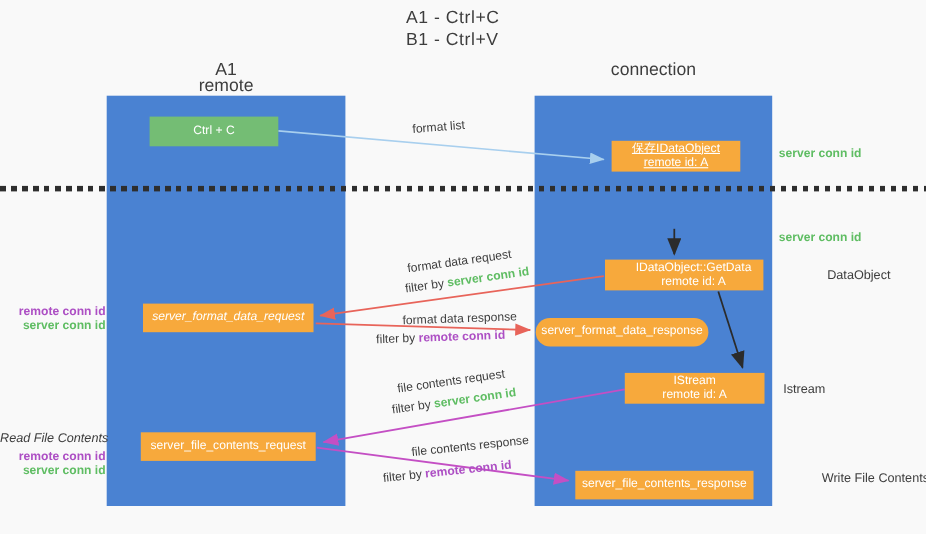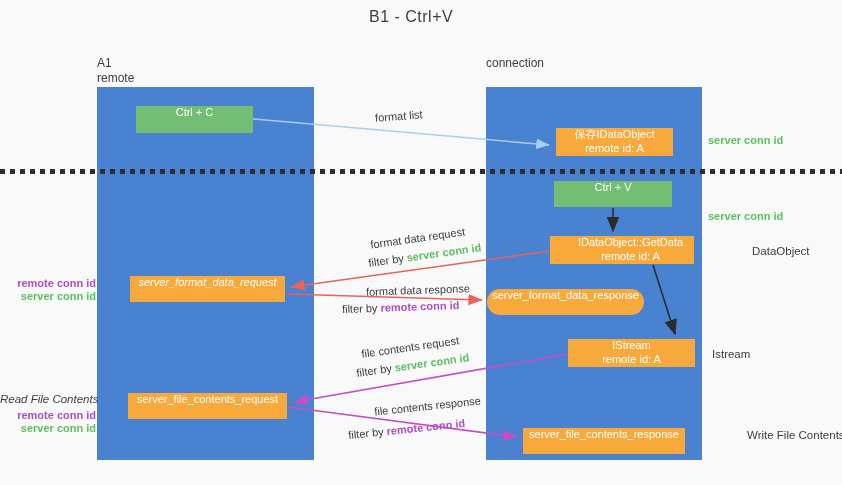--- a/index.html
+++ b/index.html
@@ -5,39 +5,39 @@
   :root{
     --background:#f9f9f9; --lane-blue:#4a82d2; --node-green:#74bd74; --node-orange:#f7a93c;
     --arrow-blue:#a8cfee; --arrow-red:#e8645a; --arrow-magenta:#c44fc4; --arrow-black:#2b2b2b;
     --text-dark:#3d3d3d; --text-green:#5fbd63; --text-purple:#ad4fc4; --node-text:#ffffff;
   }
   html,body{margin:0;padding:0;}
   body{font-family:"Liberation Sans","DejaVu Sans",sans-serif;background:#fff;}
   #stage{position:relative;width:842px;height:485px;background:var(--background);overflow:hidden;}
 
   .title{position:absolute;left:369px;top:7px;font-size:16px;line-height:20px;color:var(--text-dark);letter-spacing:.5px;}
-  .lane-header{position:absolute;top:56px;font-size:12px;line-height:15px;color:var(--text-dark);}
+  .lane-header{position:absolute;top:56px;text-align:center;font-size:16px;line-height:15px;color:var(--text-dark);}
   .lane-header.a1{left:97px;width:217px;}
   .lane-header.b1{left:486px;width:216px;}
 
   .lane{position:absolute;top:87px;height:373px;background:var(--lane-blue);}
   .lane.a1{left:97px;width:217px;}
   .lane.b1{left:486px;width:216px;}
 
   .dotted-line{position:absolute;left:0;top:169px;width:842px;height:5px;z-index:3;
     background:repeating-linear-gradient(90deg,#2e2e2e 0 5px,transparent 5px 10px);}
 
   svg.arrows{position:absolute;left:0;top:0;z-index:4;pointer-events:none;}
 
-  .node{position:absolute;z-index:5;display:flex;flex-direction:column;align-items:center;justify-content:flex-start;
+  .node{position:absolute;z-index:5;display:flex;flex-direction:column;align-items:center;justify-content:center;
     color:var(--node-text);font-size:11px;line-height:13.5px;text-align:center;white-space:nowrap;}
   .node.green{background:var(--node-green);}
   .node.orange{background:var(--node-orange);}
   .n-ctrl-c{left:136px;top:106px;width:117px;height:27px;}
-  .n-save{left:556px;top:128px;width:117px;height:28px;}
+  .n-save{left:556px;top:128px;width:117px;height:28px;text-decoration:underline;}
   .n-ctrl-v{left:554px;top:181px;width:118px;height:26px;}
   .n-getdata{left:550px;top:236px;width:127px;height:28px;padding-left:17px;}
   .n-fmt-req{left:130px;top:276px;width:155px;height:26px;font-style:italic;}
   .n-fmt-res{left:487px;top:289px;width:157px;height:26px;border-radius:13px;}
   .n-istream{left:568px;top:339px;width:127px;height:28px;}
   .n-file-req{left:128px;top:393px;width:159px;height:26px;}
   .n-file-res{left:523px;top:428px;width:162px;height:26px;}
 
   .slabel{position:absolute;z-index:6;font-size:11px;line-height:13px;white-space:nowrap;}
   .green-t{color:var(--text-green);font-weight:bold;}
@@ -46,20 +46,21 @@
   .left-stack{left:0;width:96px;text-align:right;}
 
   .alabel{position:absolute;z-index:6;font-size:11px;line-height:13px;color:var(--text-dark);white-space:nowrap;transform-origin:center;}
 </style>
 </head>
 <body>
 
 <div id="stage">
 
   <div class="title">
+    <div>A1 - Ctrl+C</div>
     <div>B1 - Ctrl+V</div>
   </div>
 
   <div class="lane-header a1">
     <div>A1</div>
     <div>remote</div>
   </div>
   <div class="lane-header b1">
     <div>connection</div>
   </div>
@@ -95,23 +96,20 @@
 
   <div class="node green n-ctrl-c">
     <div>Ctrl + C</div>
   </div>
 
   <div class="node orange n-save">
     <div>保存IDataObject</div>
     <div>remote id: A</div>
   </div>
 
-  <div class="node green n-ctrl-v">
-    <div>Ctrl + V</div>
-  </div>
 
   <div class="node orange n-getdata">
     <div>IDataObject::GetData</div>
     <div>remote id: A</div>
   </div>
 
   <div class="node orange n-fmt-req">
     <div>server_format_data_request</div>
   </div>
 

